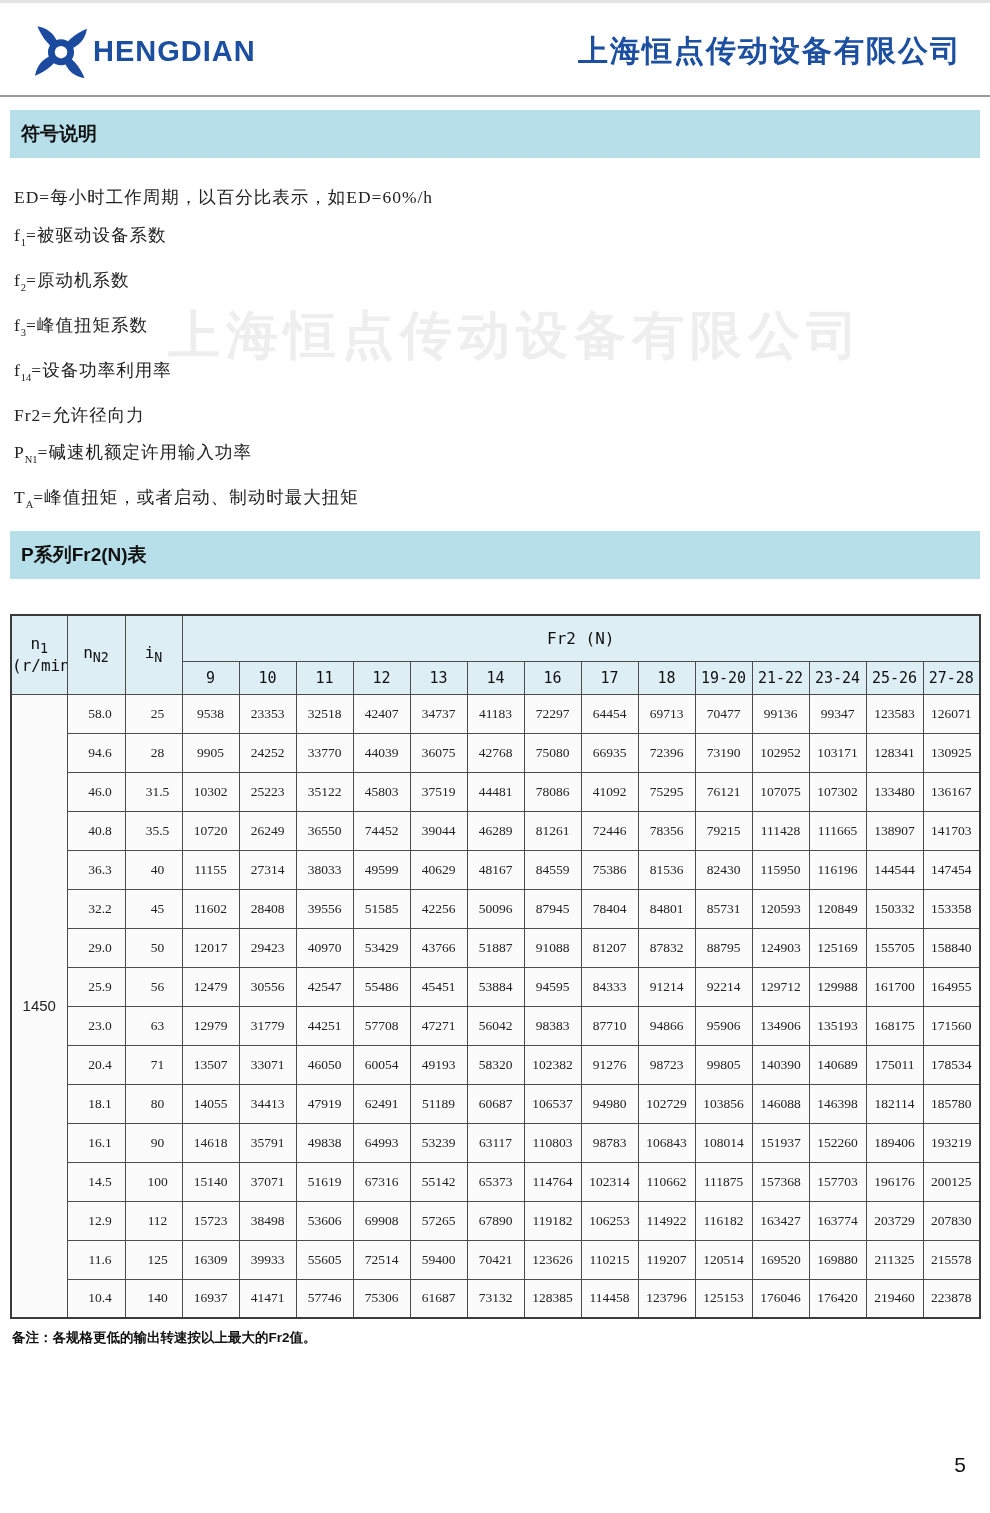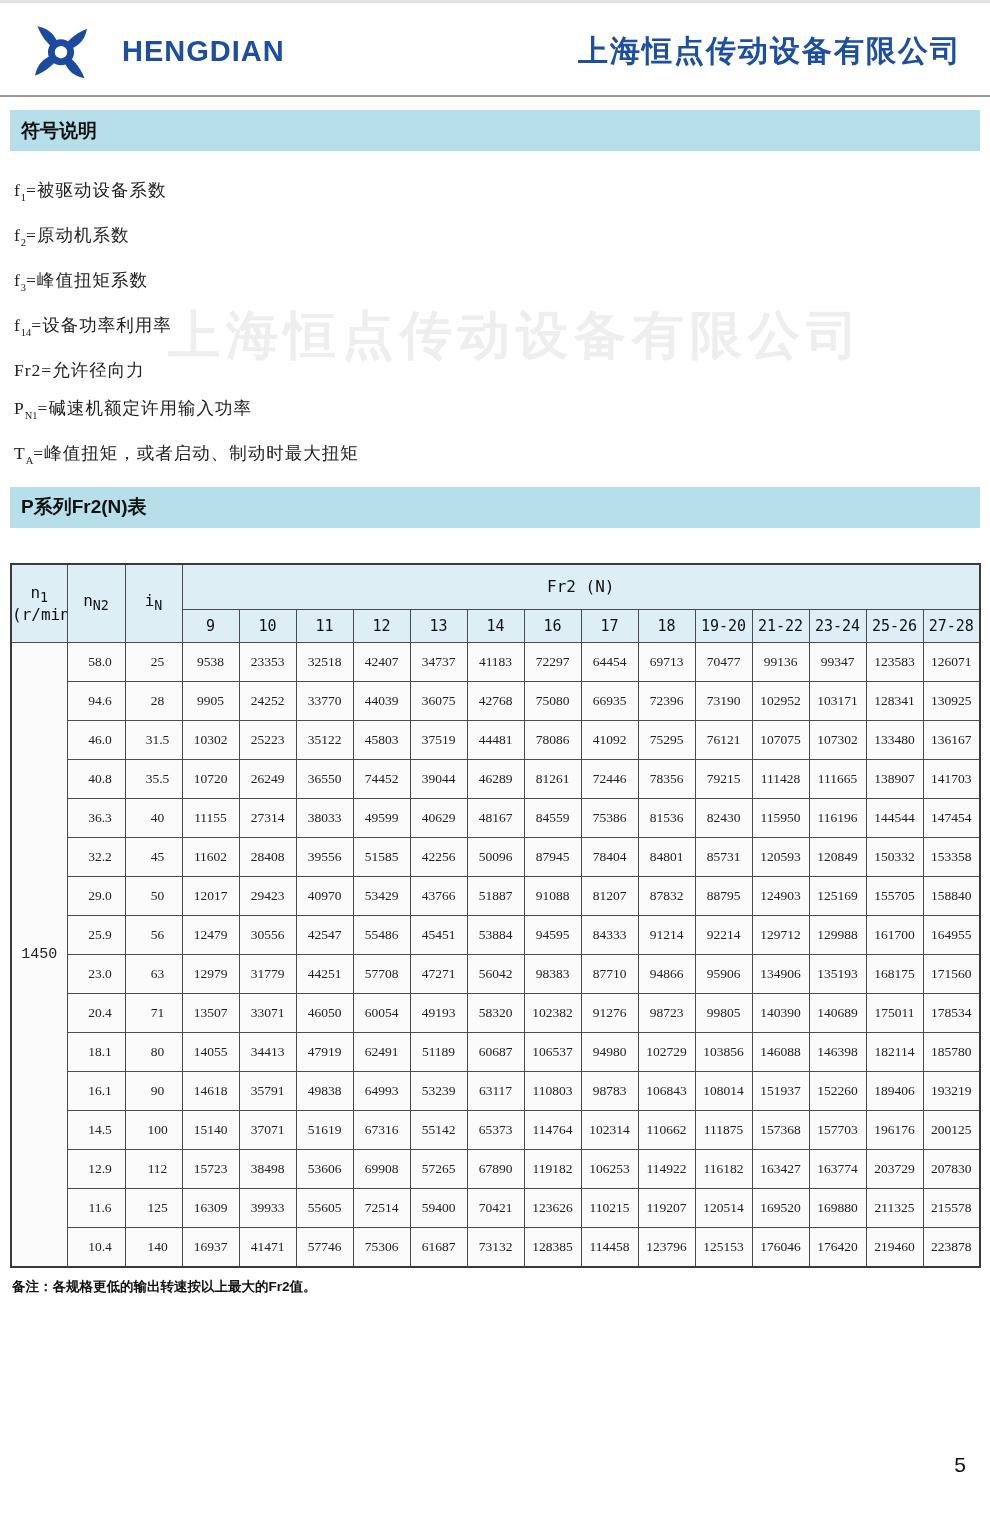--- a/index.html
+++ b/index.html
@@ -9,21 +9,21 @@
     font-family:"Liberation Serif","DejaVu Serif",serif;
     color:#1a1a1a; overflow:hidden;
   }
   .page { position:relative; width:990px; height:1513px; border-top:3px solid #e3e3e3; }
 
   
   .header-row {
     display:flex; align-items:center; justify-content:space-between;
     padding:14px 18px 10px 30px; height:92px;
   }
-  .logo-block { display:flex; align-items:center; gap:30px; }
+  .logo-block { display:flex; align-items:center; gap:1px; }
   .logo-icon { width:62px; height:68px; }
   .logo-text {
     font-family:"Liberation Sans","DejaVu Sans",sans-serif;
     font-size:29px; font-weight:bold; color:#1d4fa0; letter-spacing:1px;
   }
   .company-name {
     font-family:"Liberation Serif","DejaVu Serif",serif;
     font-size:30px; font-weight:bold; color:#1d4fa0; letter-spacing:2px;
     padding-right:10px;
   }
@@ -32,21 +32,21 @@
   
   .watermark {
     position:absolute; left:168px; top:298px;
     font-family:"Liberation Sans","DejaVu Sans",sans-serif;
     font-size:52px; font-weight:bold; color:rgba(120,120,120,0.13);
     letter-spacing:6px; white-space:nowrap; pointer-events:none; z-index:0;
   }
 
   
   .banner {
-    margin:13px 10px 0 10px; height:41px; background:#b6dfea;
+    margin:13px 10px 0 10px; height:48px; background:#b6dfea;
     display:flex; align-items:center; position:relative; z-index:1;
   }
   .banner-text {
     font-family:"Liberation Sans","DejaVu Sans",sans-serif;
     font-size:19px; font-weight:bold; color:#111; padding-left:11px;
   }
 
   
   .symbol-list { margin:28px 0 0 14px; position:relative; z-index:1; }
   .symbol-line {
@@ -67,21 +67,21 @@
     font-family:"DejaVu Sans Mono","Liberation Mono",monospace;
   }
   thead tr.group-row th { height:46px; font-size:16px; }
   thead tr.size-row th { height:33px; font-size:15px; }
   thead th.corner { font-size:14px; line-height:17px; }
   tbody td {
     height:39px; background:#fbfbfb; font-size:13.5px; color:#222;
     font-family:"Liberation Serif","DejaVu Serif",serif;
   }
   tbody td.n1-cell {
-    font-family:Liberation Mono, monospace;
+    font-family:Liberation Sans, sans-serif;
     font-size:15px; background:#fbfbfb;
   }
   tbody td.nn2-cell, tbody td.in-cell { font-size:13.5px;padding-left:8px; }
 
   
   .note {
     margin:10px 0 8px 12px; position:relative; z-index:1;
     font-family:"Liberation Sans","DejaVu Sans",sans-serif;
     font-size:13.5px; font-weight:bold; color:#111;
   }
@@ -114,20 +114,21 @@
   </div>
   <div class="header-rule"></div>
 
   <div class="watermark">上海恒点传动设备有限公司</div>
 
   <div class="banner">
     <span class="banner-text">符号说明</span>
   </div>
 
   <div class="symbol-list" id="symbol-list">
+      <div class="symbol-line"><span>ED</span><span>=每小时工作周期，以百分比表示，如ED=60%/h</span></div>
       <div class="symbol-line"><span>f</span><sub>1</sub><span>=被驱动设备系数</span></div>
       <div class="symbol-line"><span>f</span><sub>2</sub><span>=原动机系数</span></div>
       <div class="symbol-line"><span>f</span><sub>3</sub><span>=峰值扭矩系数</span></div>
       <div class="symbol-line"><span>f</span><sub>14</sub><span>=设备功率利用率</span></div>
       <div class="symbol-line"><span>Fr2</span><span>=允许径向力</span></div>
       <div class="symbol-line"><span>P</span><sub>N1</sub><span>=碱速机额定许用输入功率</span></div>
       <div class="symbol-line"><span>T</span><sub>A</sub><span>=峰值扭矩，或者启动、制动时最大扭矩</span></div>
     </div>
 
   <div class="banner">

